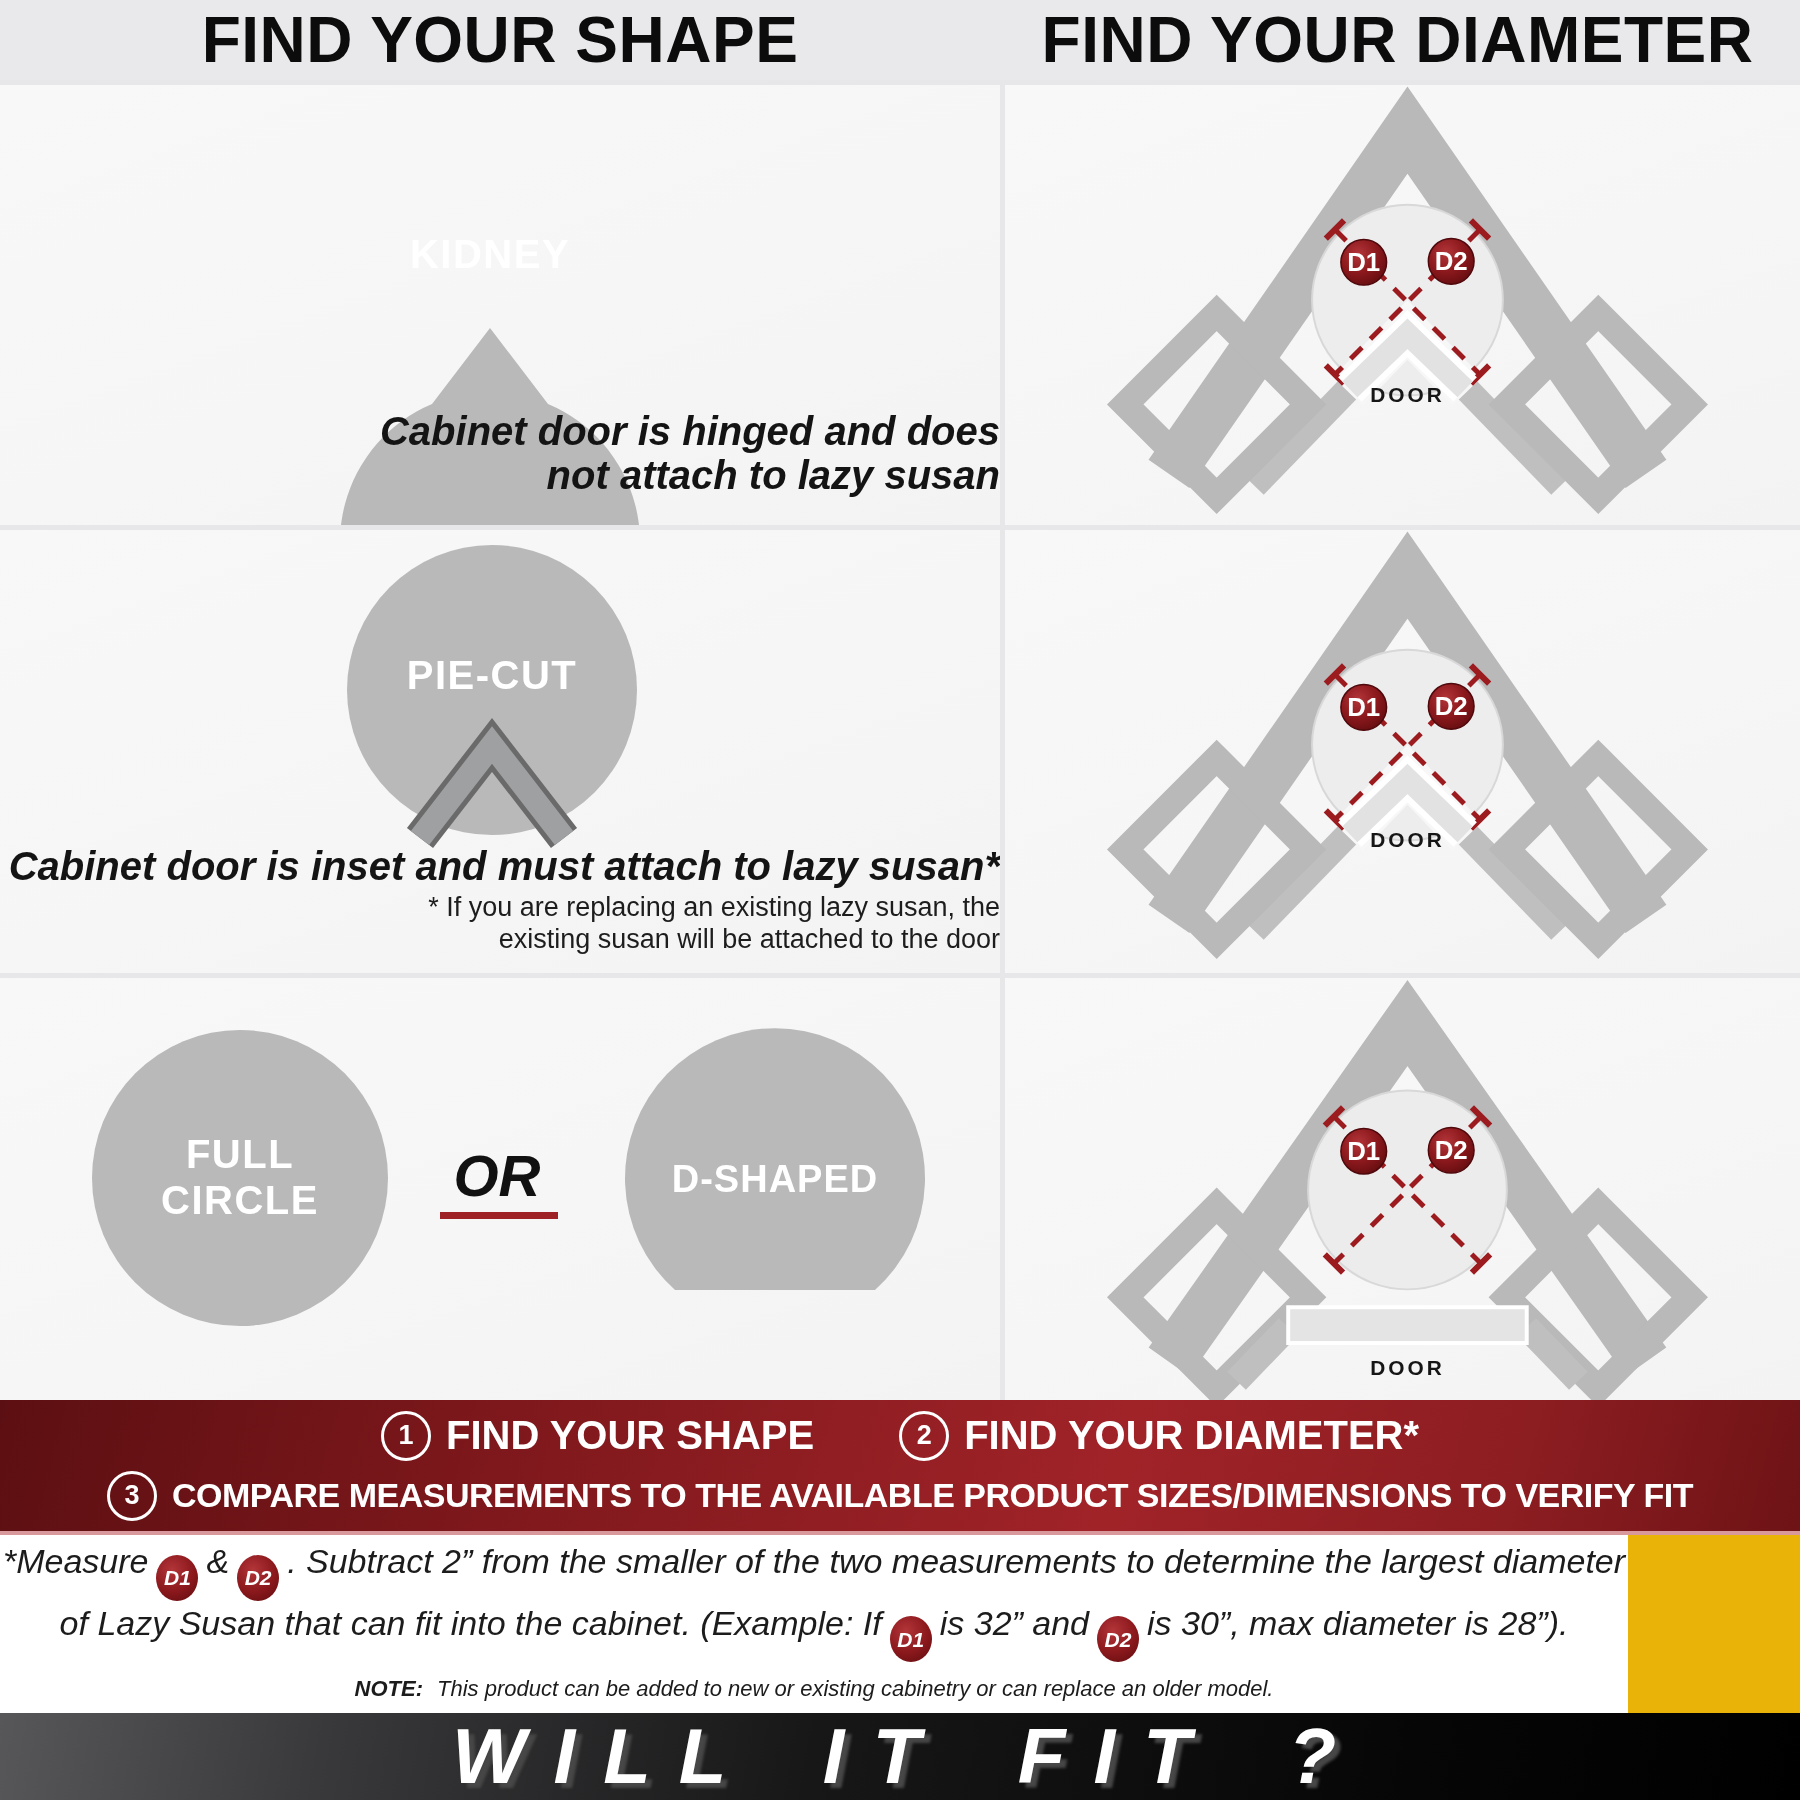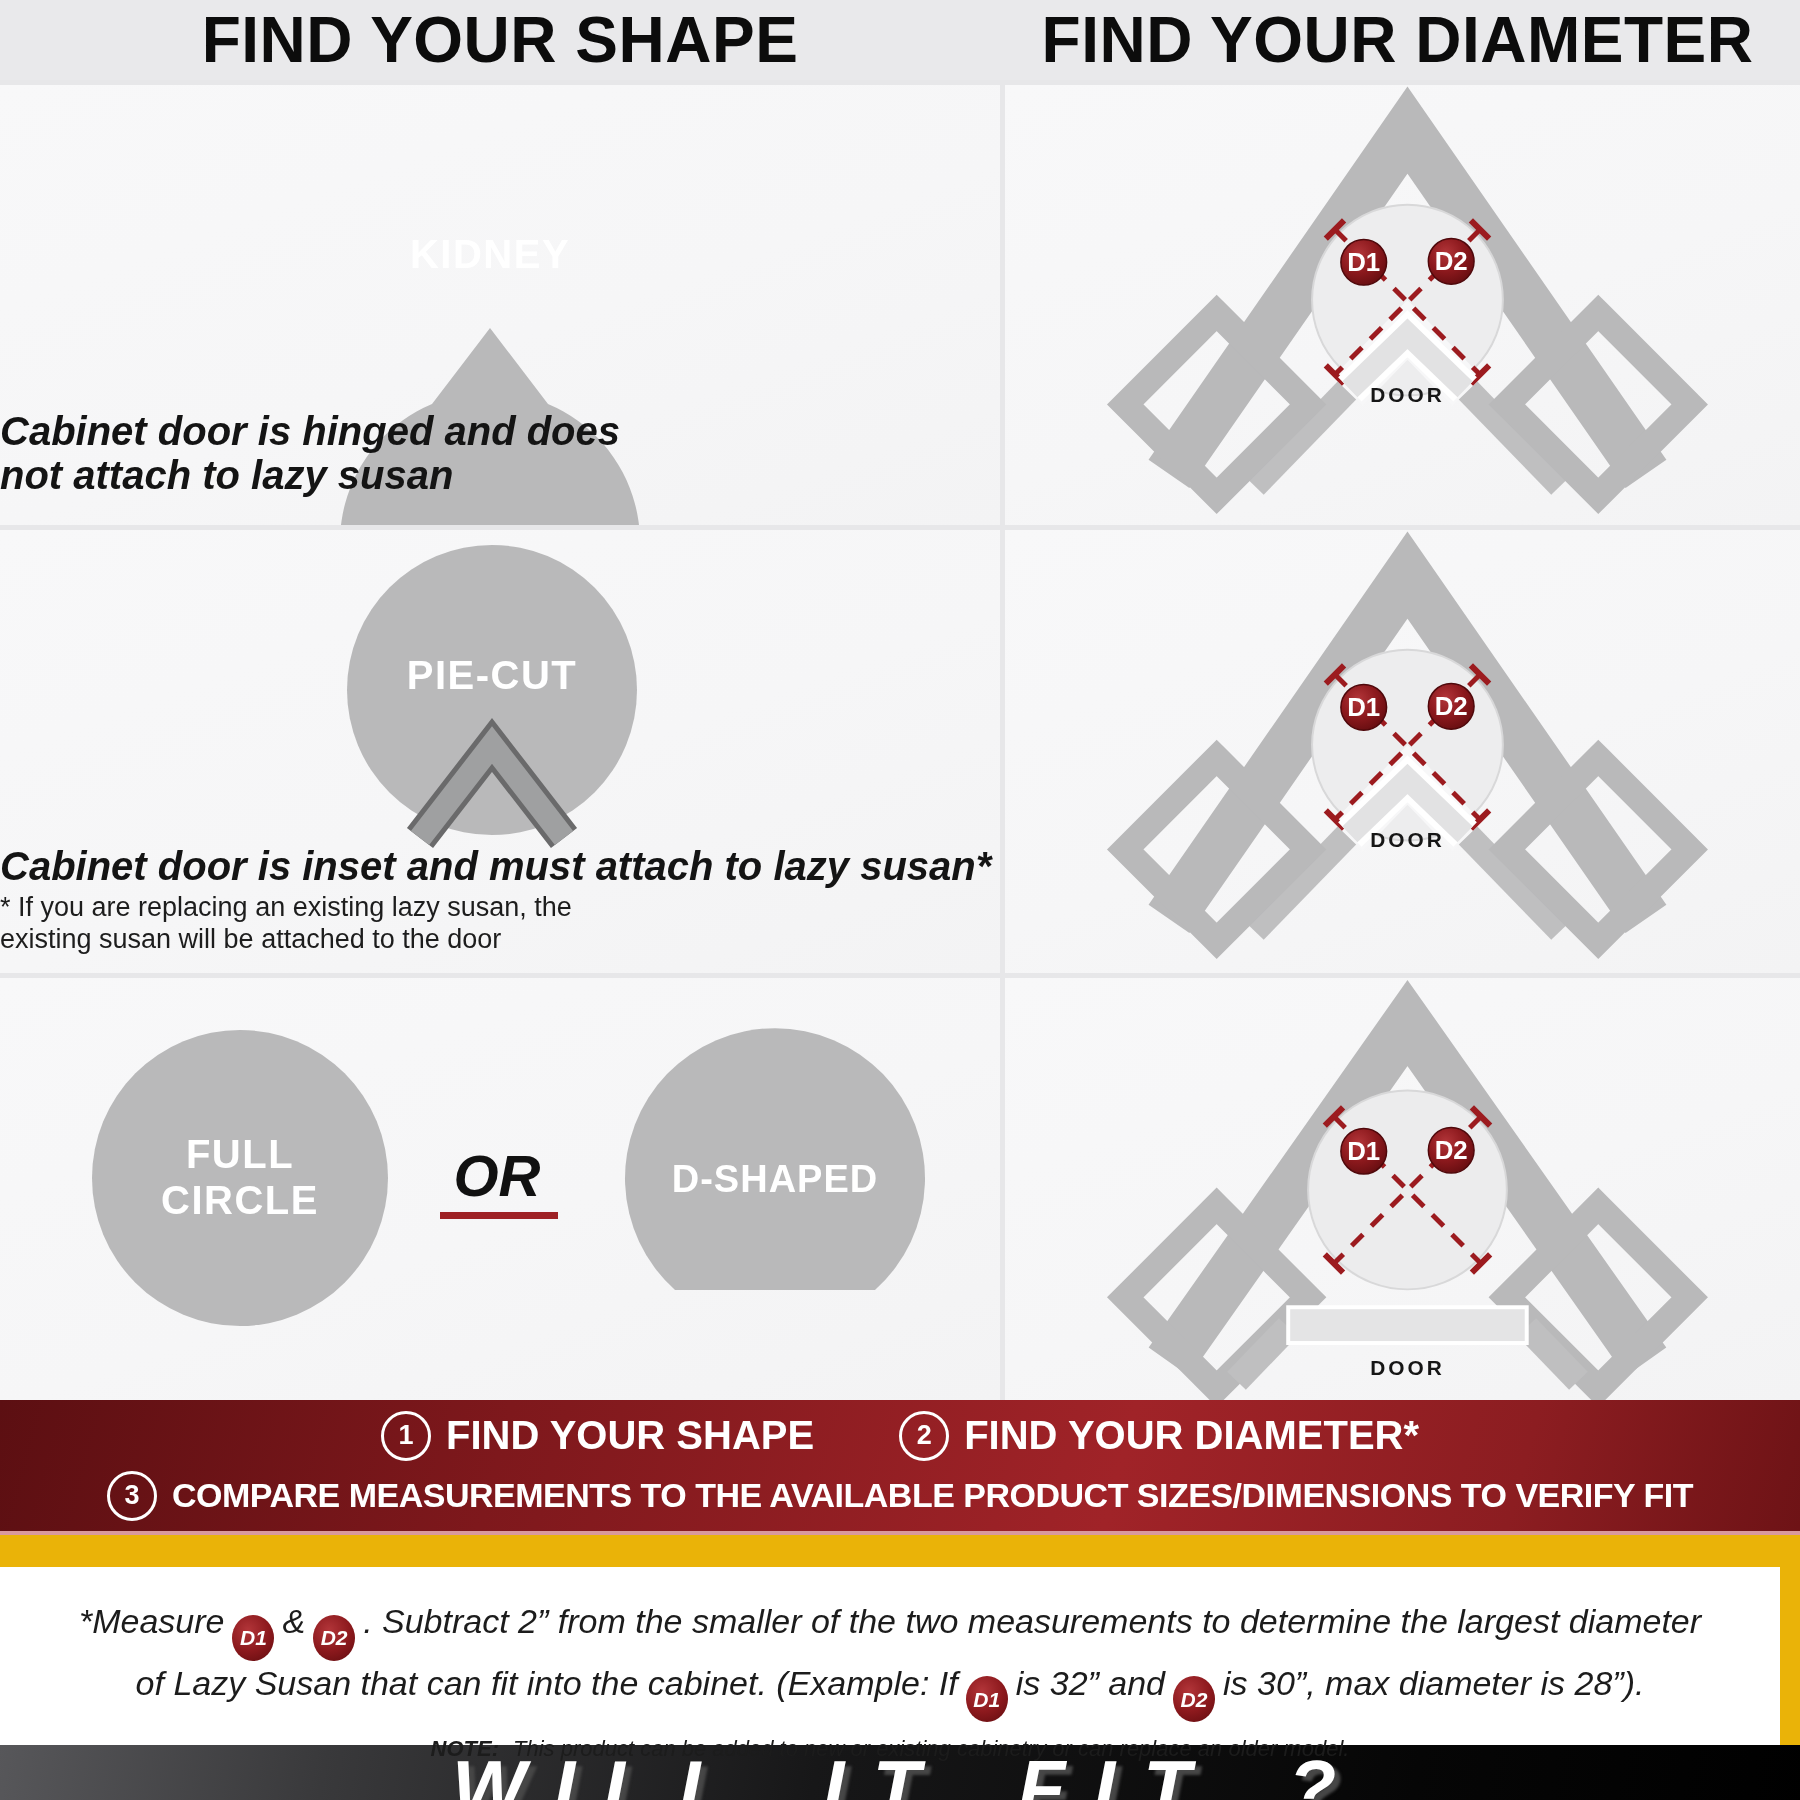--- a/index.html
+++ b/index.html
@@ -22,21 +22,21 @@
   }
   .hdr{font-weight:900;font-size:64px;color:#0c0c0c;letter-spacing:.5px;text-align:center;}
   .hdr.left{width:1000px;}
   .hdr.right{width:795px;}
   .panel{
     position:relative;overflow:hidden;
     background:linear-gradient(160deg,#f8f8f9 0%,#f6f6f7 55%,#f3f3f4 100%);
   }
   .panel svg{position:absolute;left:0;top:0;width:100%;height:100%;}
 
-  .caption{position:absolute;left:0;width:100%;text-align:left;color:#141414;}
+  .caption{position:absolute;left:0;width:100%;text-align:right;color:#141414;}
   .cap-bold{font-style:italic;font-weight:700;font-size:40px;line-height:44px;}
   .cap-note{font-weight:400;font-size:27px;line-height:32px;color:#1d1d1d;}
   .row1-cap{top:324px;}
   .row2-cap{top:314px;}
   .row2-foot{top:361px;}
 
   
   .banner{
     width:1800px;height:135px;box-sizing:border-box;
     background:linear-gradient(105deg,#5c0f12 0%,#7e181c 28%,#a02328 62%,#8c1d21 84%,#6e1316 100%);
@@ -50,22 +50,22 @@
   .step-circle{
     width:44px;height:44px;border:3px solid #fff;border-radius:50%;
     display:flex;align-items:center;justify-content:center;
     font-size:27px;font-weight:700;flex:0 0 auto;
   }
   .step-label{font-size:40px;font-weight:700;letter-spacing:0;white-space:nowrap;}
   .step-label.compact{font-size:34px;letter-spacing:-.5px;}
 
   
   .measure{
-    width:1780px;height:178px;box-sizing:border-box;background:#fff;
-    text-align:center;color:#1c1c1c;padding-top:32px;margin-top:32px;
+    width:1628px;height:178px;box-sizing:border-box;background:#fff;
+    text-align:center;color:#1c1c1c;padding-top:4px;
   }
   .measure-line{font-style:italic;font-size:34px;line-height:45px;}
   .note-line{margin-top:14px;font-style:italic;font-size:22px;}
   .note-label{font-weight:700;margin-right:14px;}
   .mini-badge{
     display:inline-flex;width:42px;height:46px;border-radius:50%;
     background:radial-gradient(circle at 38% 32%,#b23539,#8c191d 52%,#5e0b0e 100%);
     color:#fff;font-style:italic;font-weight:700;font-size:21px;
     align-items:center;justify-content:center;margin:0 8px;vertical-align:-12px;
   }

